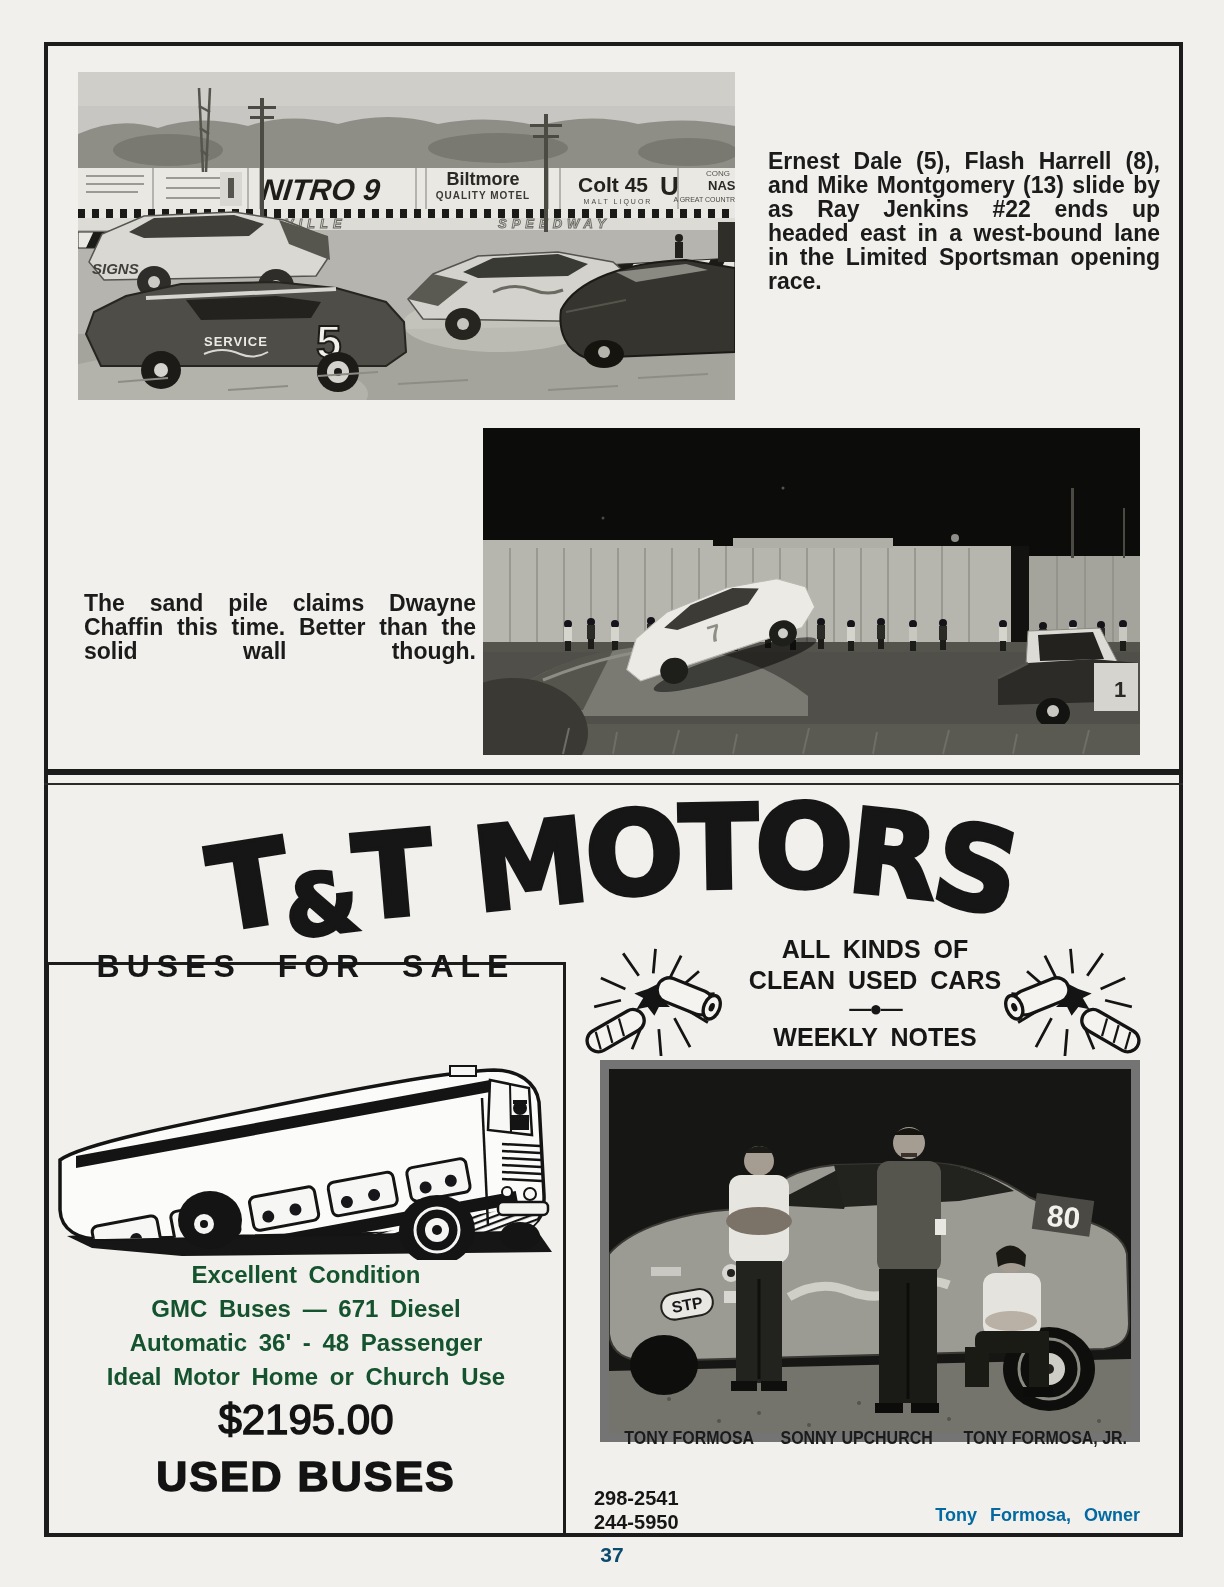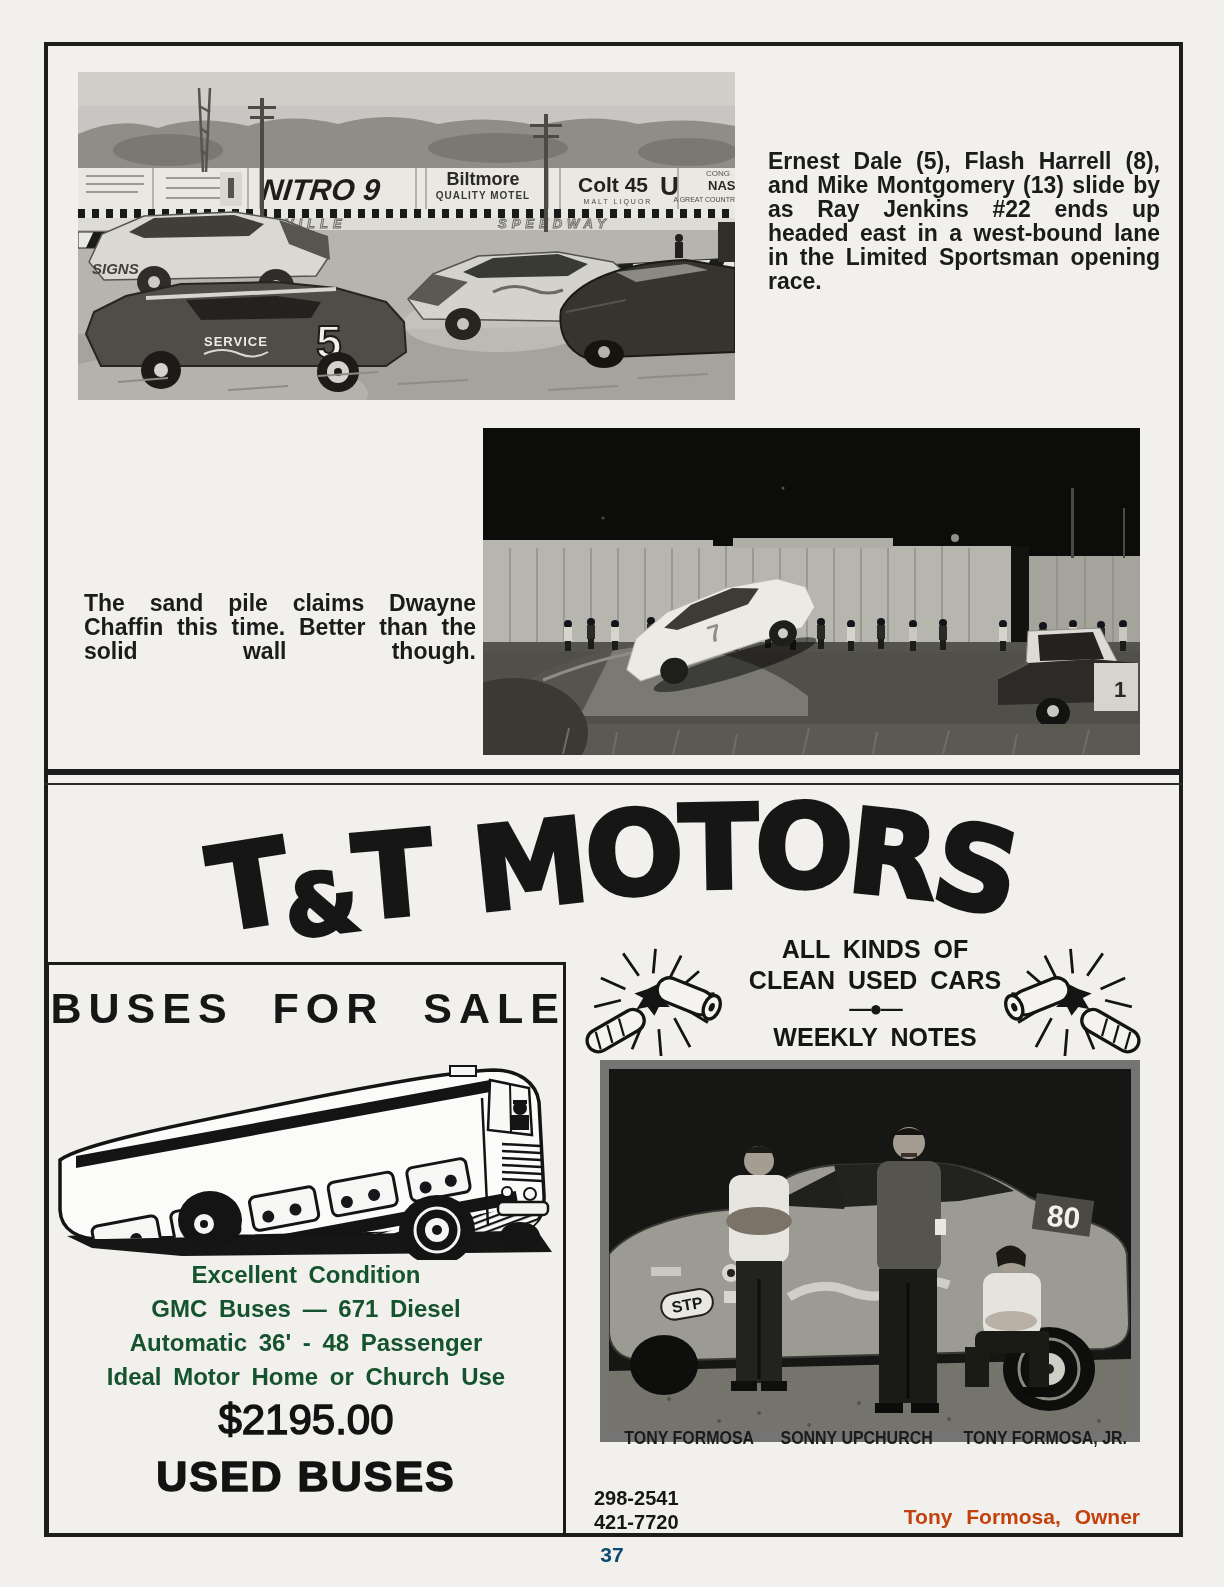--- a/index.html
+++ b/index.html
@@ -25,21 +25,21 @@
   .headline span:nth-child(2){font-size:84px;transform:translateY(34px) rotate(-7deg);}
   .headline span:nth-child(3){transform:translateY(16px) rotate(-5deg);}
   .headline span:nth-child(5){transform:translateY(6px) rotate(-6deg);}
   .headline span:nth-child(6){transform:translateY(-6px) rotate(-4deg);}
   .headline span:nth-child(7){transform:translateY(-12px) rotate(-1deg);}
   .headline span:nth-child(8){transform:translateY(-13px) rotate(2deg);}
   .headline span:nth-child(9){transform:translateY(-5px) rotate(6deg);}
   .headline span:nth-child(10){transform:translateY(9px) rotate(11deg);}
 
   .buses-box{left:46px;top:962px;width:520px;height:575px;border:3px solid #1c1c1c;box-sizing:border-box;}
-  .buses-title{left:46px;top:984px;width:520px;text-align:right;font-weight:bold;font-size:43px;
+  .buses-title{left:46px;top:948px;width:520px;text-align:center;font-weight:bold;font-size:32px;
                letter-spacing:7px;word-spacing:20px;color:#161616;}
   .bus-art{left:52px;top:1040px;width:500px;height:220px;}
   .bus-details{left:56px;top:1258px;width:500px;text-align:center;font-weight:bold;font-size:24px;
                line-height:34px;color:#14532d;word-spacing:5px;}
   .bus-price{left:56px;top:1396px;width:500px;text-align:center;font-weight:normal;font-size:42px;
              color:#131313;-webkit-text-stroke:1.5px #131313;}
   .bus-footer{left:56px;top:1452px;width:500px;text-align:center;font-weight:bold;font-size:43px;
               letter-spacing:2px;color:#131313;-webkit-text-stroke:1.5px #131313;}
 
   .kinds{left:712px;top:934px;width:326px;text-align:center;font-weight:bold;font-size:25px;
@@ -50,22 +50,22 @@
   .fc-right{left:998px;top:940px;transform:scaleX(-1);}
 
   .crew-photo{left:600px;top:1060px;width:540px;height:382px;border:9px solid #747474;box-sizing:border-box;background:#161614;}
   .names-row{left:612px;top:1427px;width:518px;display:flex;justify-content:space-between;}
   .names-row span{display:inline-block;font-weight:bold;font-size:19px;letter-spacing:0;transform:scaleX(.84);
                   transform-origin:center;white-space:nowrap;color:#1b1b1b;}
   .address{left:567px;top:1455px;width:616px;text-align:center;font-weight:bold;font-size:30px;
            letter-spacing:1.5px;word-spacing:14px;color:#1b1b1b;}
   .phone1{left:594px;top:1487px;font-weight:bold;font-size:20px;color:#161616;}
   .phone2{left:594px;top:1511px;font-weight:bold;font-size:20px;color:#161616;}
-  .owner{left:800px;top:1505px;width:340px;text-align:right;font-weight:bold;font-size:21px;
-         word-spacing:8px;color:#c2410c;}
+  .owner{left:800px;top:1505px;width:340px;text-align:right;font-weight:bold;font-size:18px;
+         word-spacing:8px;color:#0369a1;}
   .page-num{left:0;top:1543px;width:1224px;text-align:center;font-weight:bold;font-size:21px;color:#0c4a6e;}
   svg text{font-family:"Liberation Sans",sans-serif;}
 </style>
 </head>
 <body>
 
 <div class="page">
   <div class="abs outer-border"></div>
 
   <figure class="abs photo" style="left:78px;top:72px;width:657px;height:328px;">
@@ -610,17 +610,17 @@
     </svg>
   </figure>
 
   <div class="abs names-row">
     <span>TONY FORMOSA</span>
     <span>SONNY UPCHURCH</span>
     <span>TONY FORMOSA, JR.</span>
   </div>
 
   <div class="abs phone1">298-2541</div>
-  <div class="abs phone2">421-7720</div>
+  <div class="abs phone2">244-5950</div>
   <div class="abs owner">Tony Formosa, Owner</div>
 
   <div class="abs page-num">37</div>
 </div>
 
 </body></html>

